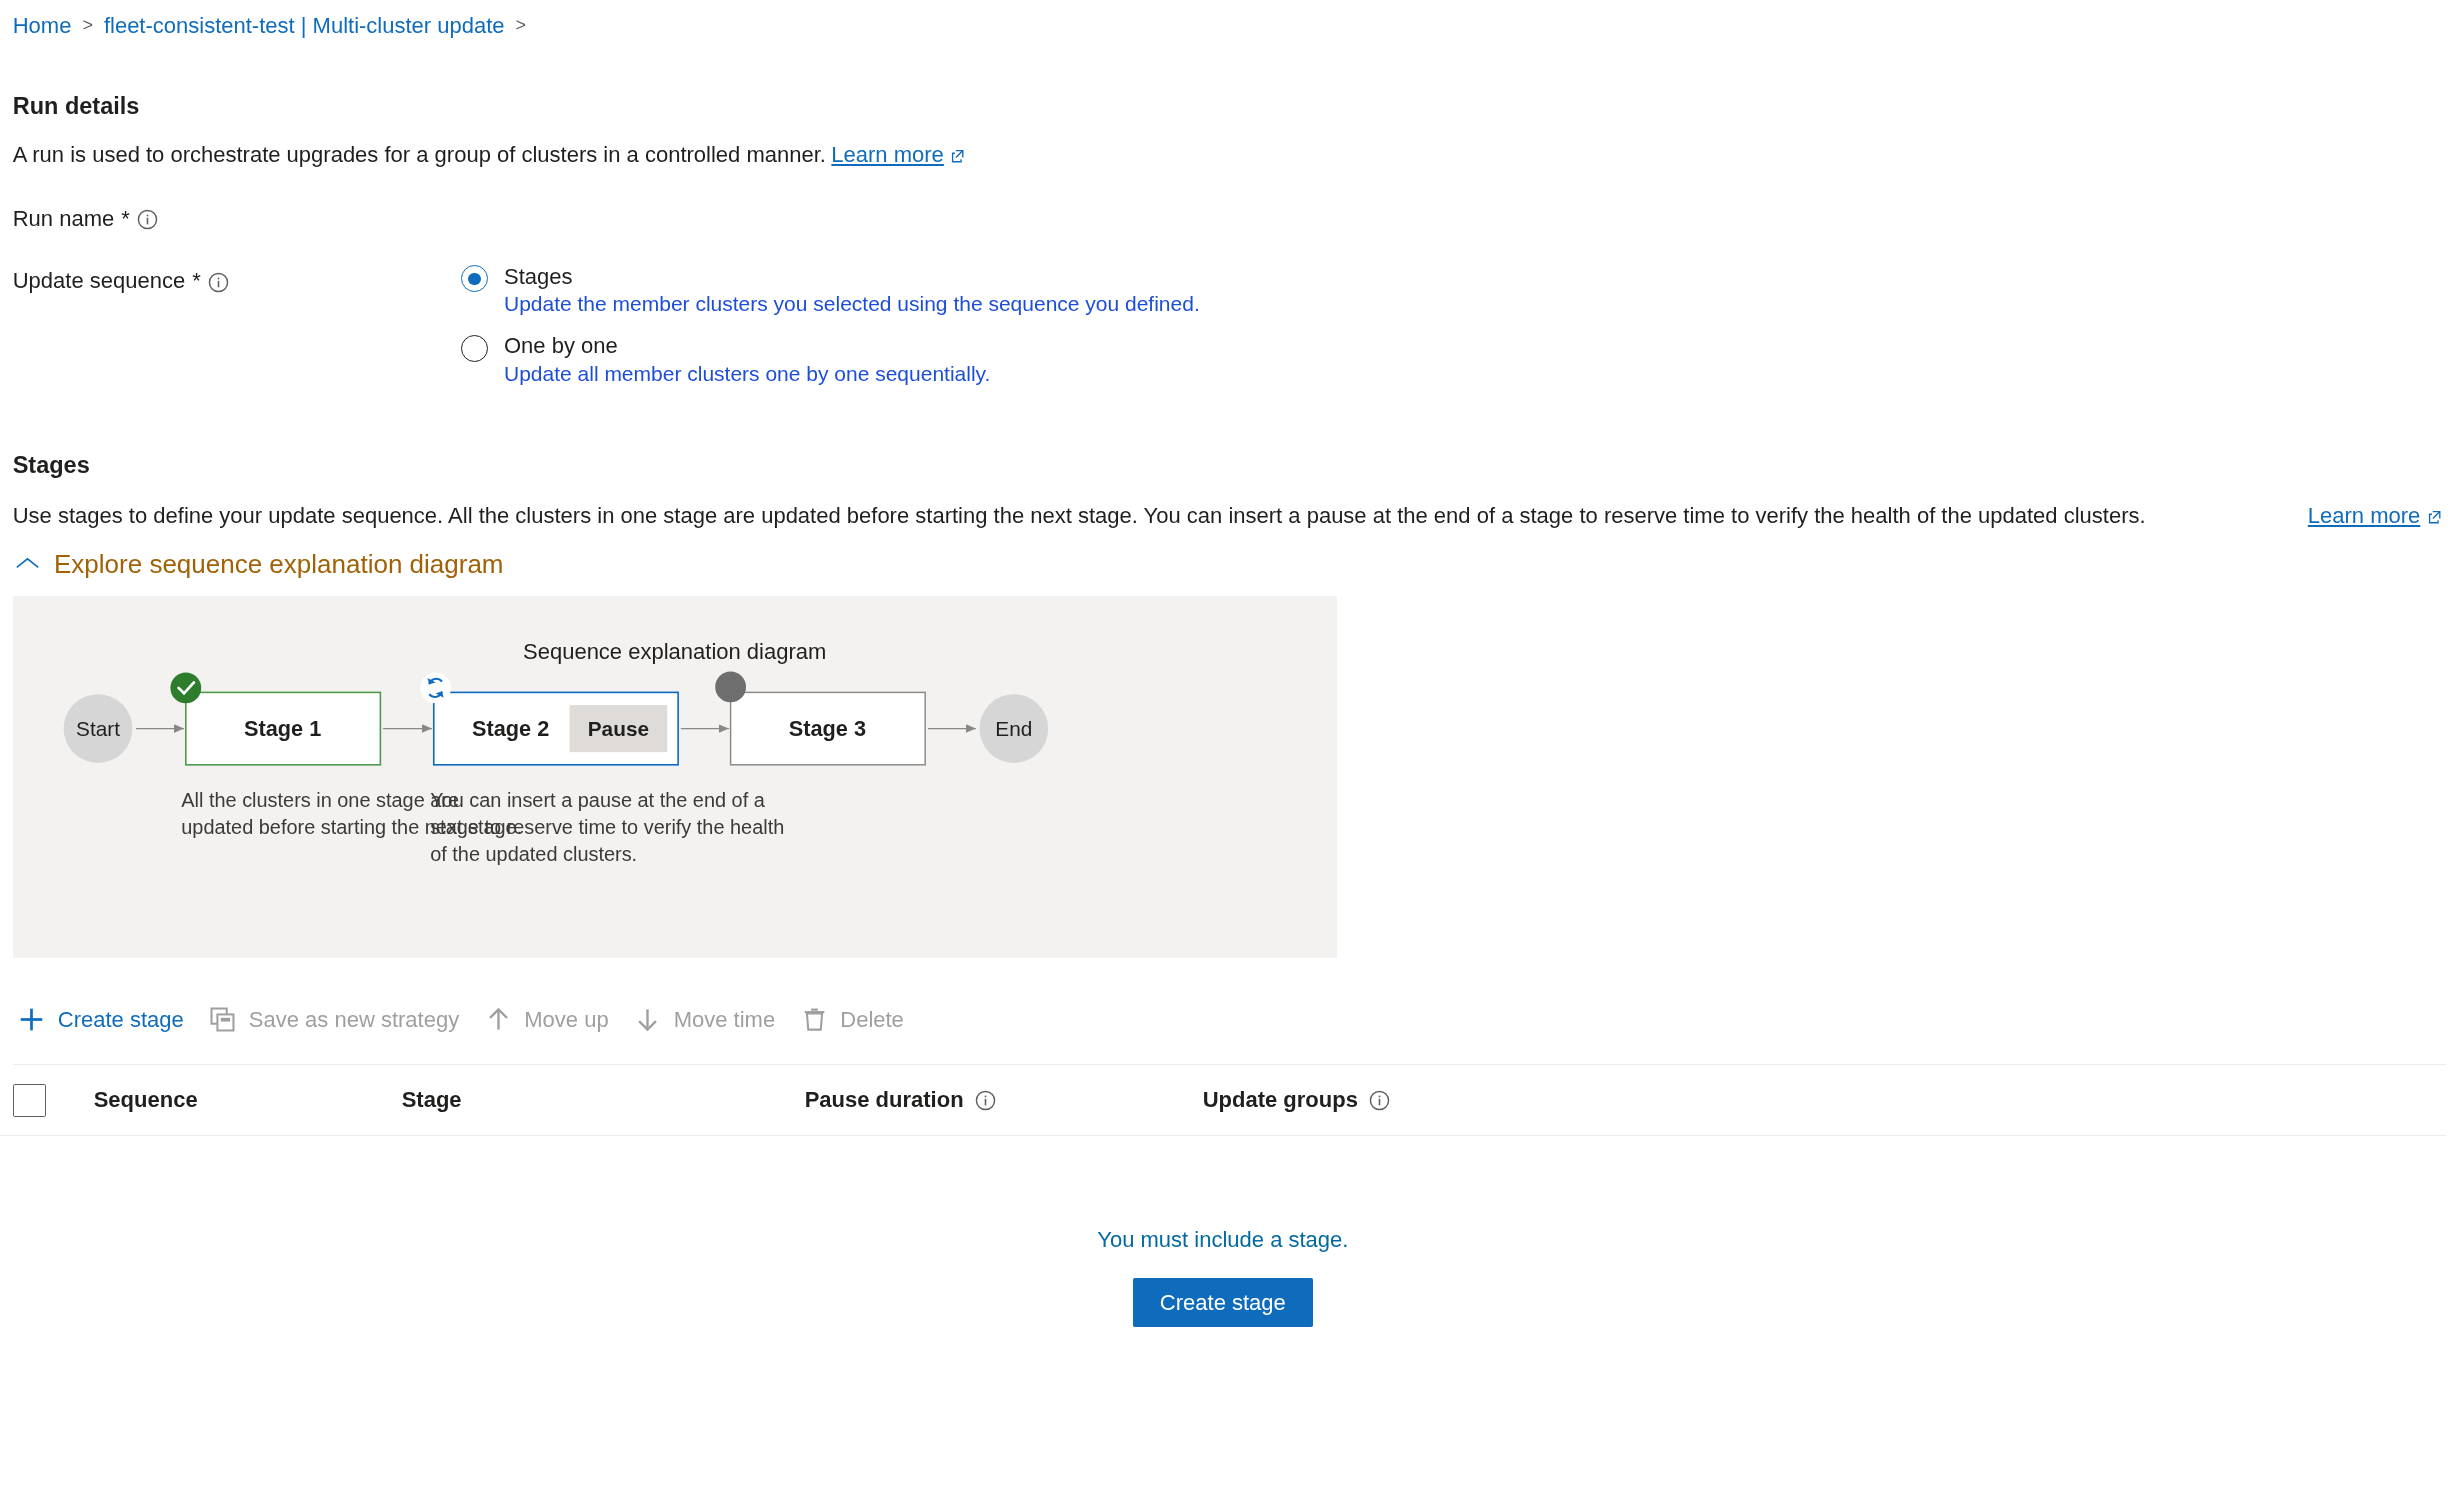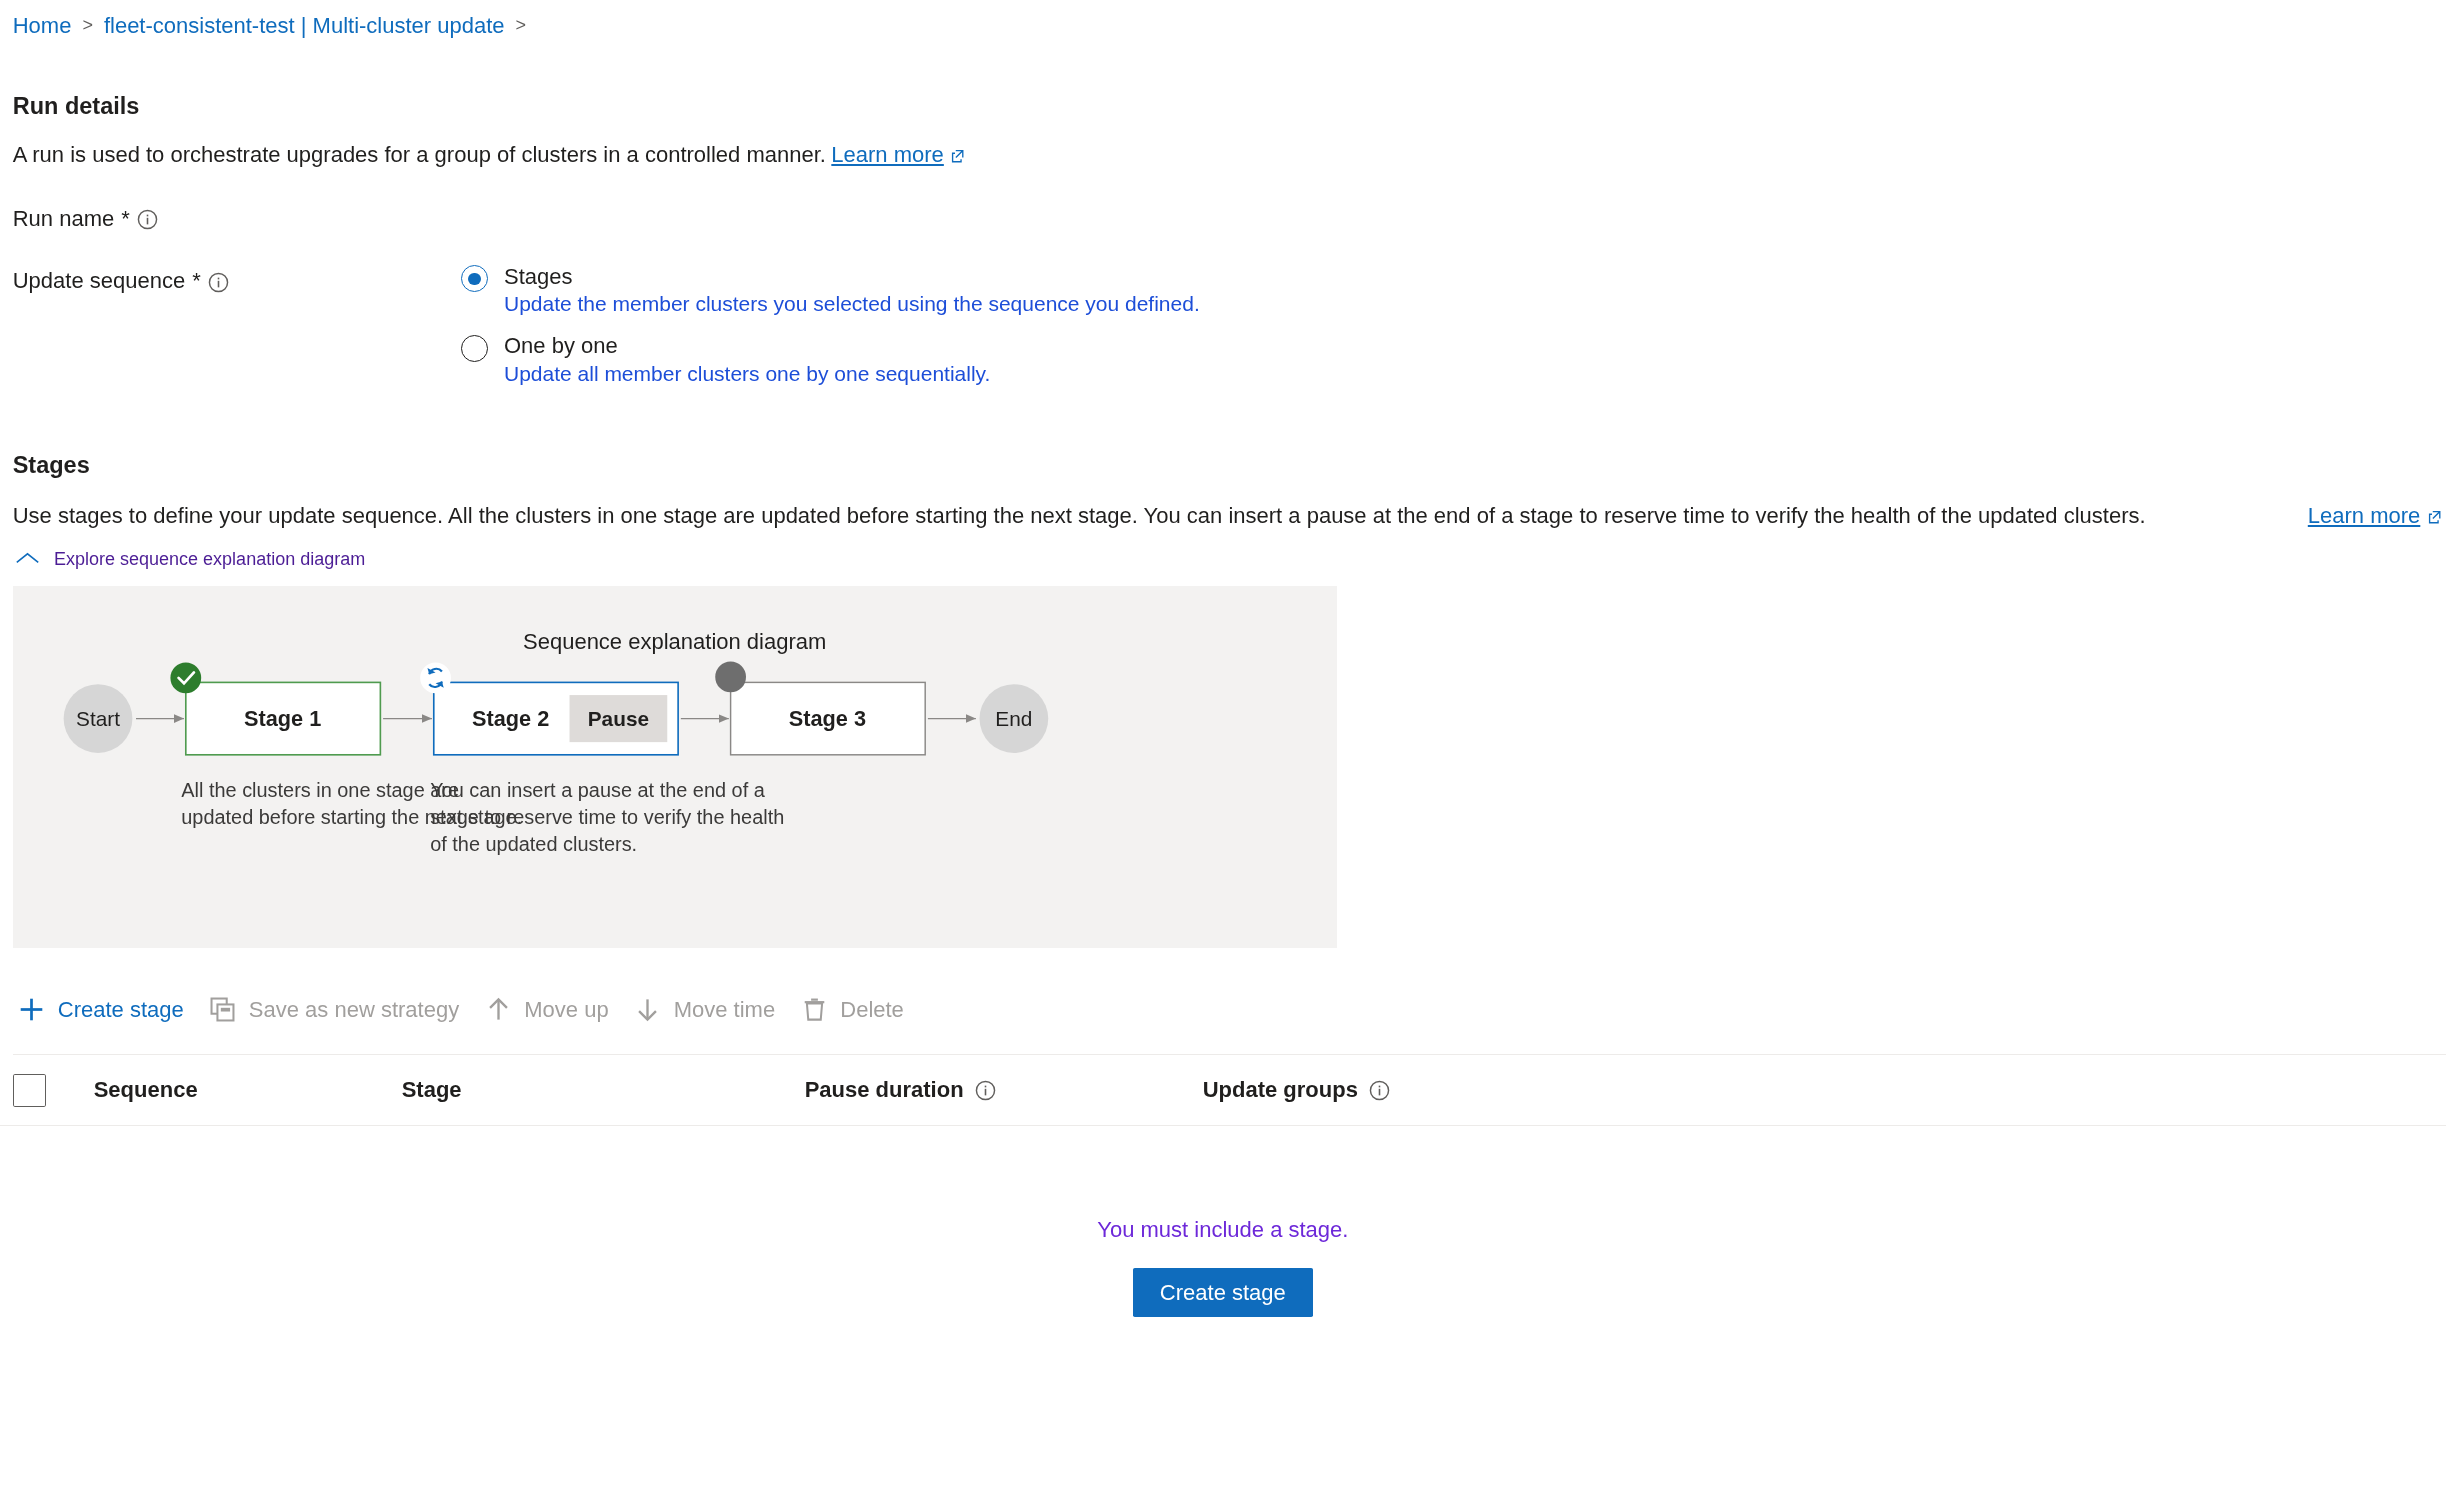--- a/index.html
+++ b/index.html
@@ -165,21 +165,21 @@
     margin-top: 18px;
     cursor: pointer;
     width: max-content;
   }
   .chev {
     width: 25px; height: 18px;
     display: inline-flex;
     align-items: center;
     justify-content: center;
   }
-  .explore-label { color: #4c1d95; font-size: 18px; }
+  .explore-label { color: #a16207; font-size: 26px; }
 
   
   .diagram-panel {
     margin: 16.3px 0 0 12.7px;
     width: 1324px;
     height: 362px;
     background: #f3f2f1;
     position: relative;
   }
   .diagram-title {
@@ -248,21 +248,21 @@
   .th-stage { width: 403px; }
   .th-pause { width: 398px; }
   .th-groups { width: 362px; }
 
   
   .empty-wrap {
     margin-top: 91px;
     text-align: center;
     padding-right: 16.3px;
   }
-  .empty-text { font-size: 22px; color: #6d28d9; }
+  .empty-text { font-size: 22px; color: #0369a1; }
   .primary-btn {
     margin-top: 25px;
     background: #0f6cbd;
     color: #ffffff;
     border: none;
     border-radius: 1.8px;
     height: 49px;
     padding: 0 27px;
     font-size: 22px;
     font-family: "Liberation Sans", sans-serif;

